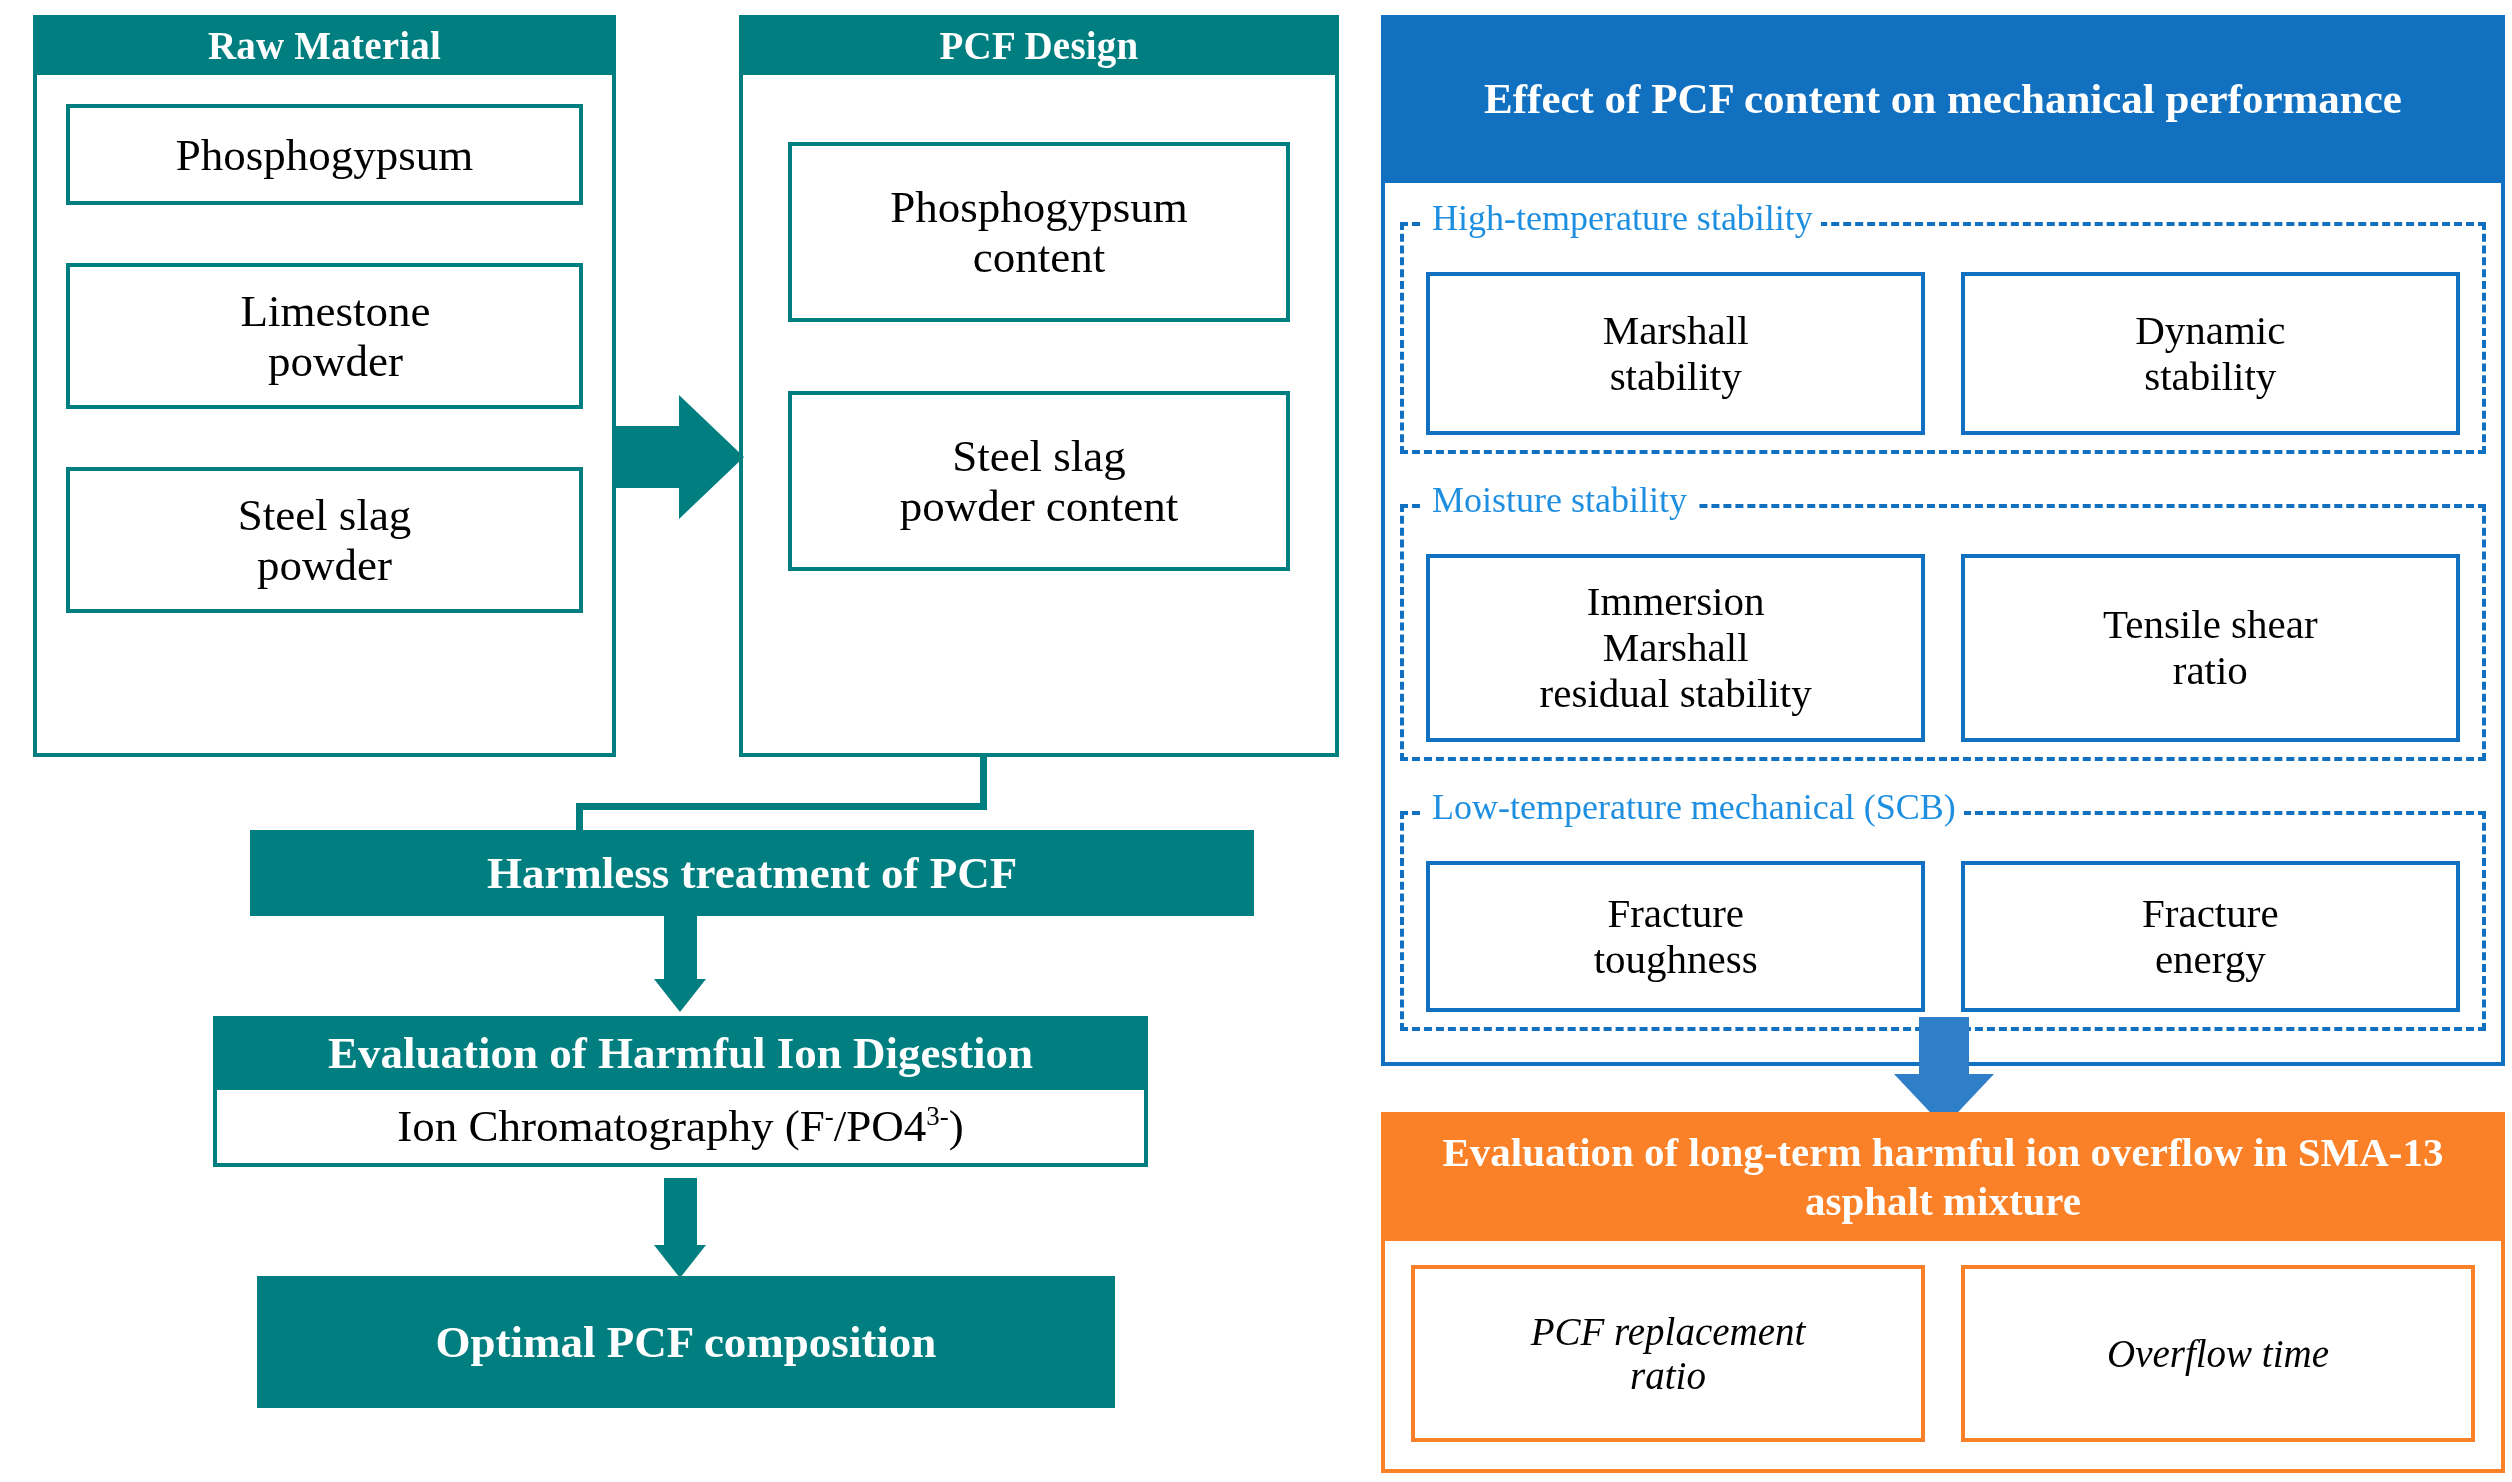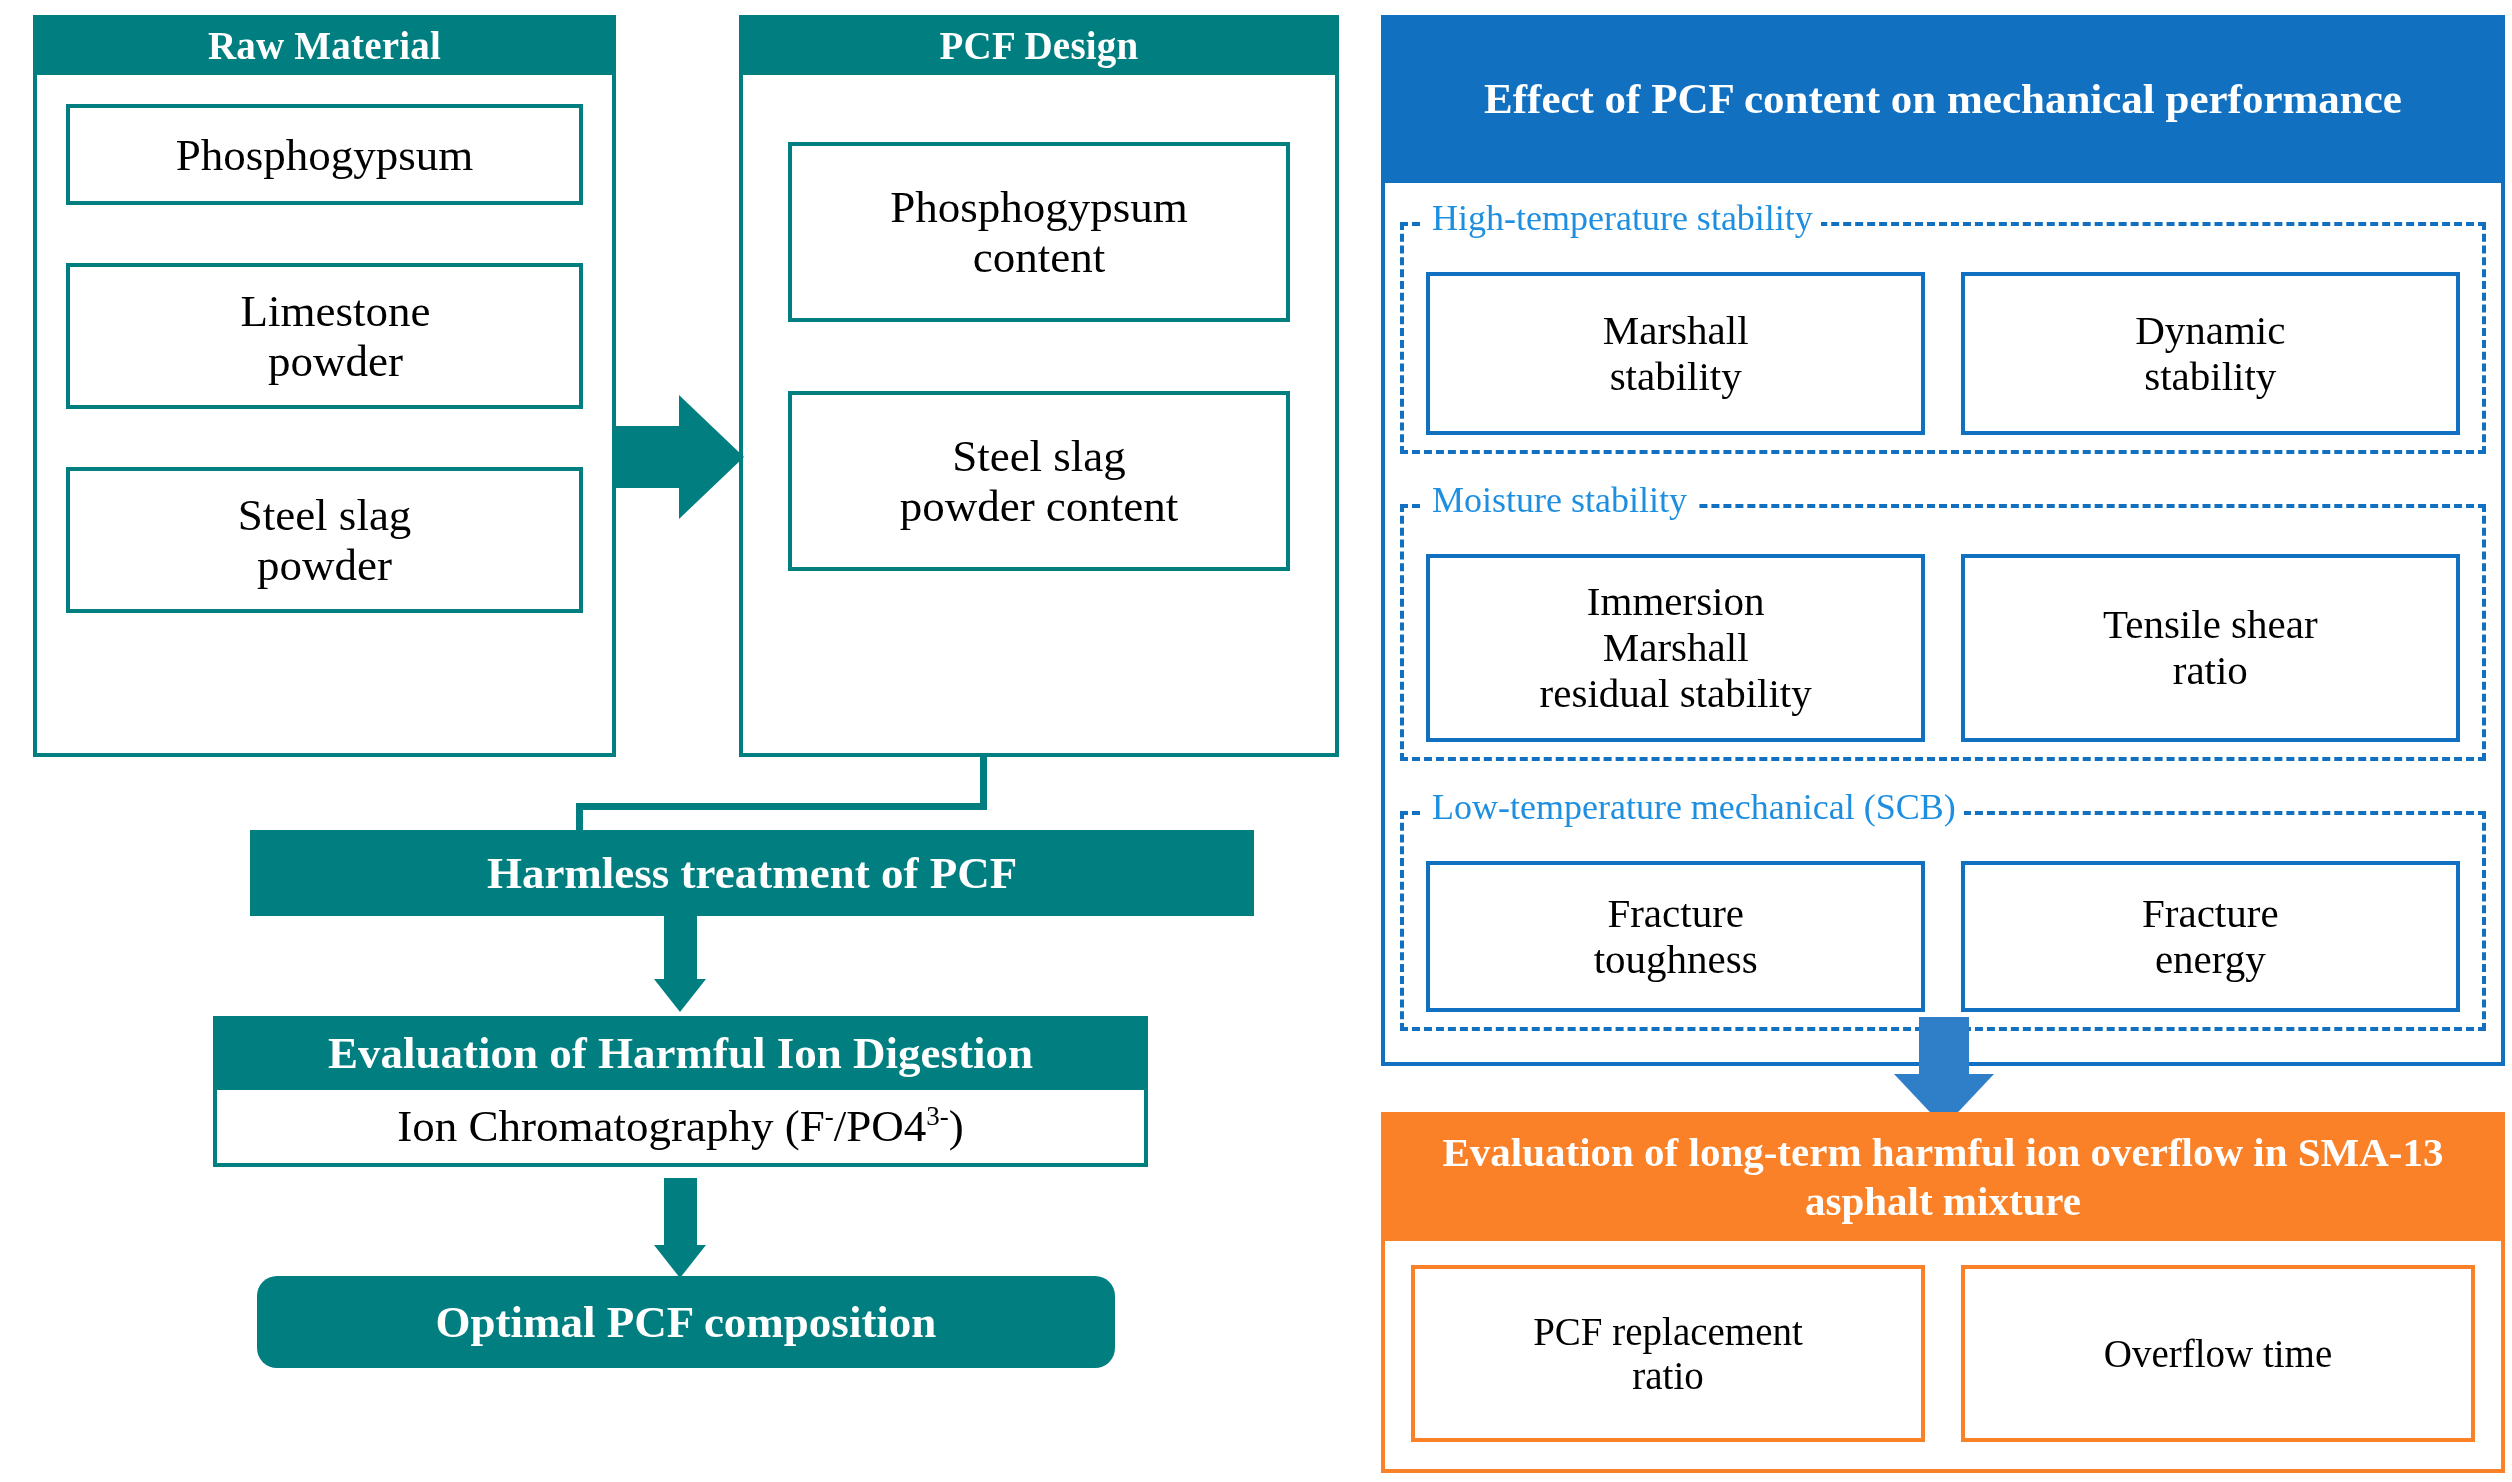--- a/index.html
+++ b/index.html
@@ -200,21 +200,21 @@
       <span>Ion Chromatography (F</span><sup>-</sup><span>/PO4</span><sup>3-</sup><span>)</span>
     </span>
   </div>
 </div>
 
 <div class="abs" style="left:645px; top:1178px; width:70px; height:103px;">
   <div class="ln-v abs" style="left:19px; top:0; width:33px; height:70px;"></div>
   <div class="arrow-down-teal abs" style="left:9.4px; top:67px;"></div>
 </div>
 
-<div class="abs teal-band center-txt" style="left:257px; top:1276px; width:858px; height:92px;border-radius:20px;">Optimal PCF composition</div>
+<div class="abs teal-band center-txt" style="left:257px; top:1276px; width:858px; height:132px;">Optimal PCF composition</div>
 
 <div class="abs" style="left:1381px; top:15.4px; width:1124px; height:1051px;border-radius:27px;">
 
   <div class="blue-header center-txt" style="height:168px;">Effect of PCF content on mechanical performance</div>
 
   <div class="blue-panel" style="height:883px; padding:39px 15.4px 15.4px 15.4px;">
 
     <div class="dash-group" style="height:232px; margin-bottom:50px; padding:46px 22px 15.4px 22px; display:flex; gap:36px;">
       <span class="dash-legend">High-temperature stability</span>
       <div class="blue-item center-txt" style="flex:1; white-space:pre-line;">Marshall
@@ -243,19 +243,19 @@
   </div>
 </div>
 
 <div class="abs" style="left:1892px; top:1017px; width:103px; height:112px;">
   <div class="big-blue-arrow-stem abs" style="left:26.6px; top:0; width:50px; height:60px;"></div>
   <div class="big-blue-arrow-head abs" style="left:1.7px; top:57px;"></div>
 </div>
 
 <div class="abs" style="left:1381px; top:1112px; width:1124px; height:360px;">
   <div class="orange-header center-txt" style="height:129px;">Evaluation of long-term harmful ion overflow in SMA-13 asphalt mixture</div>
-  <div class="orange-panel" style="height:232px; padding:24px 26px 27px 26px; display:flex; gap:36px;">
+  <div class="orange-panel" style="height:232px; padding:24px 26px 27px 26px; display:flex; gap:36px;font-style:italic;">
     <div class="orange-item center-txt" style="flex:1; white-space:pre-line;">PCF replacement
 ratio</div>
     <div class="orange-item center-txt" style="flex:1; white-space:pre-line;">Overflow time</div>
   </div>
 </div>
 
 
 </body></html>

